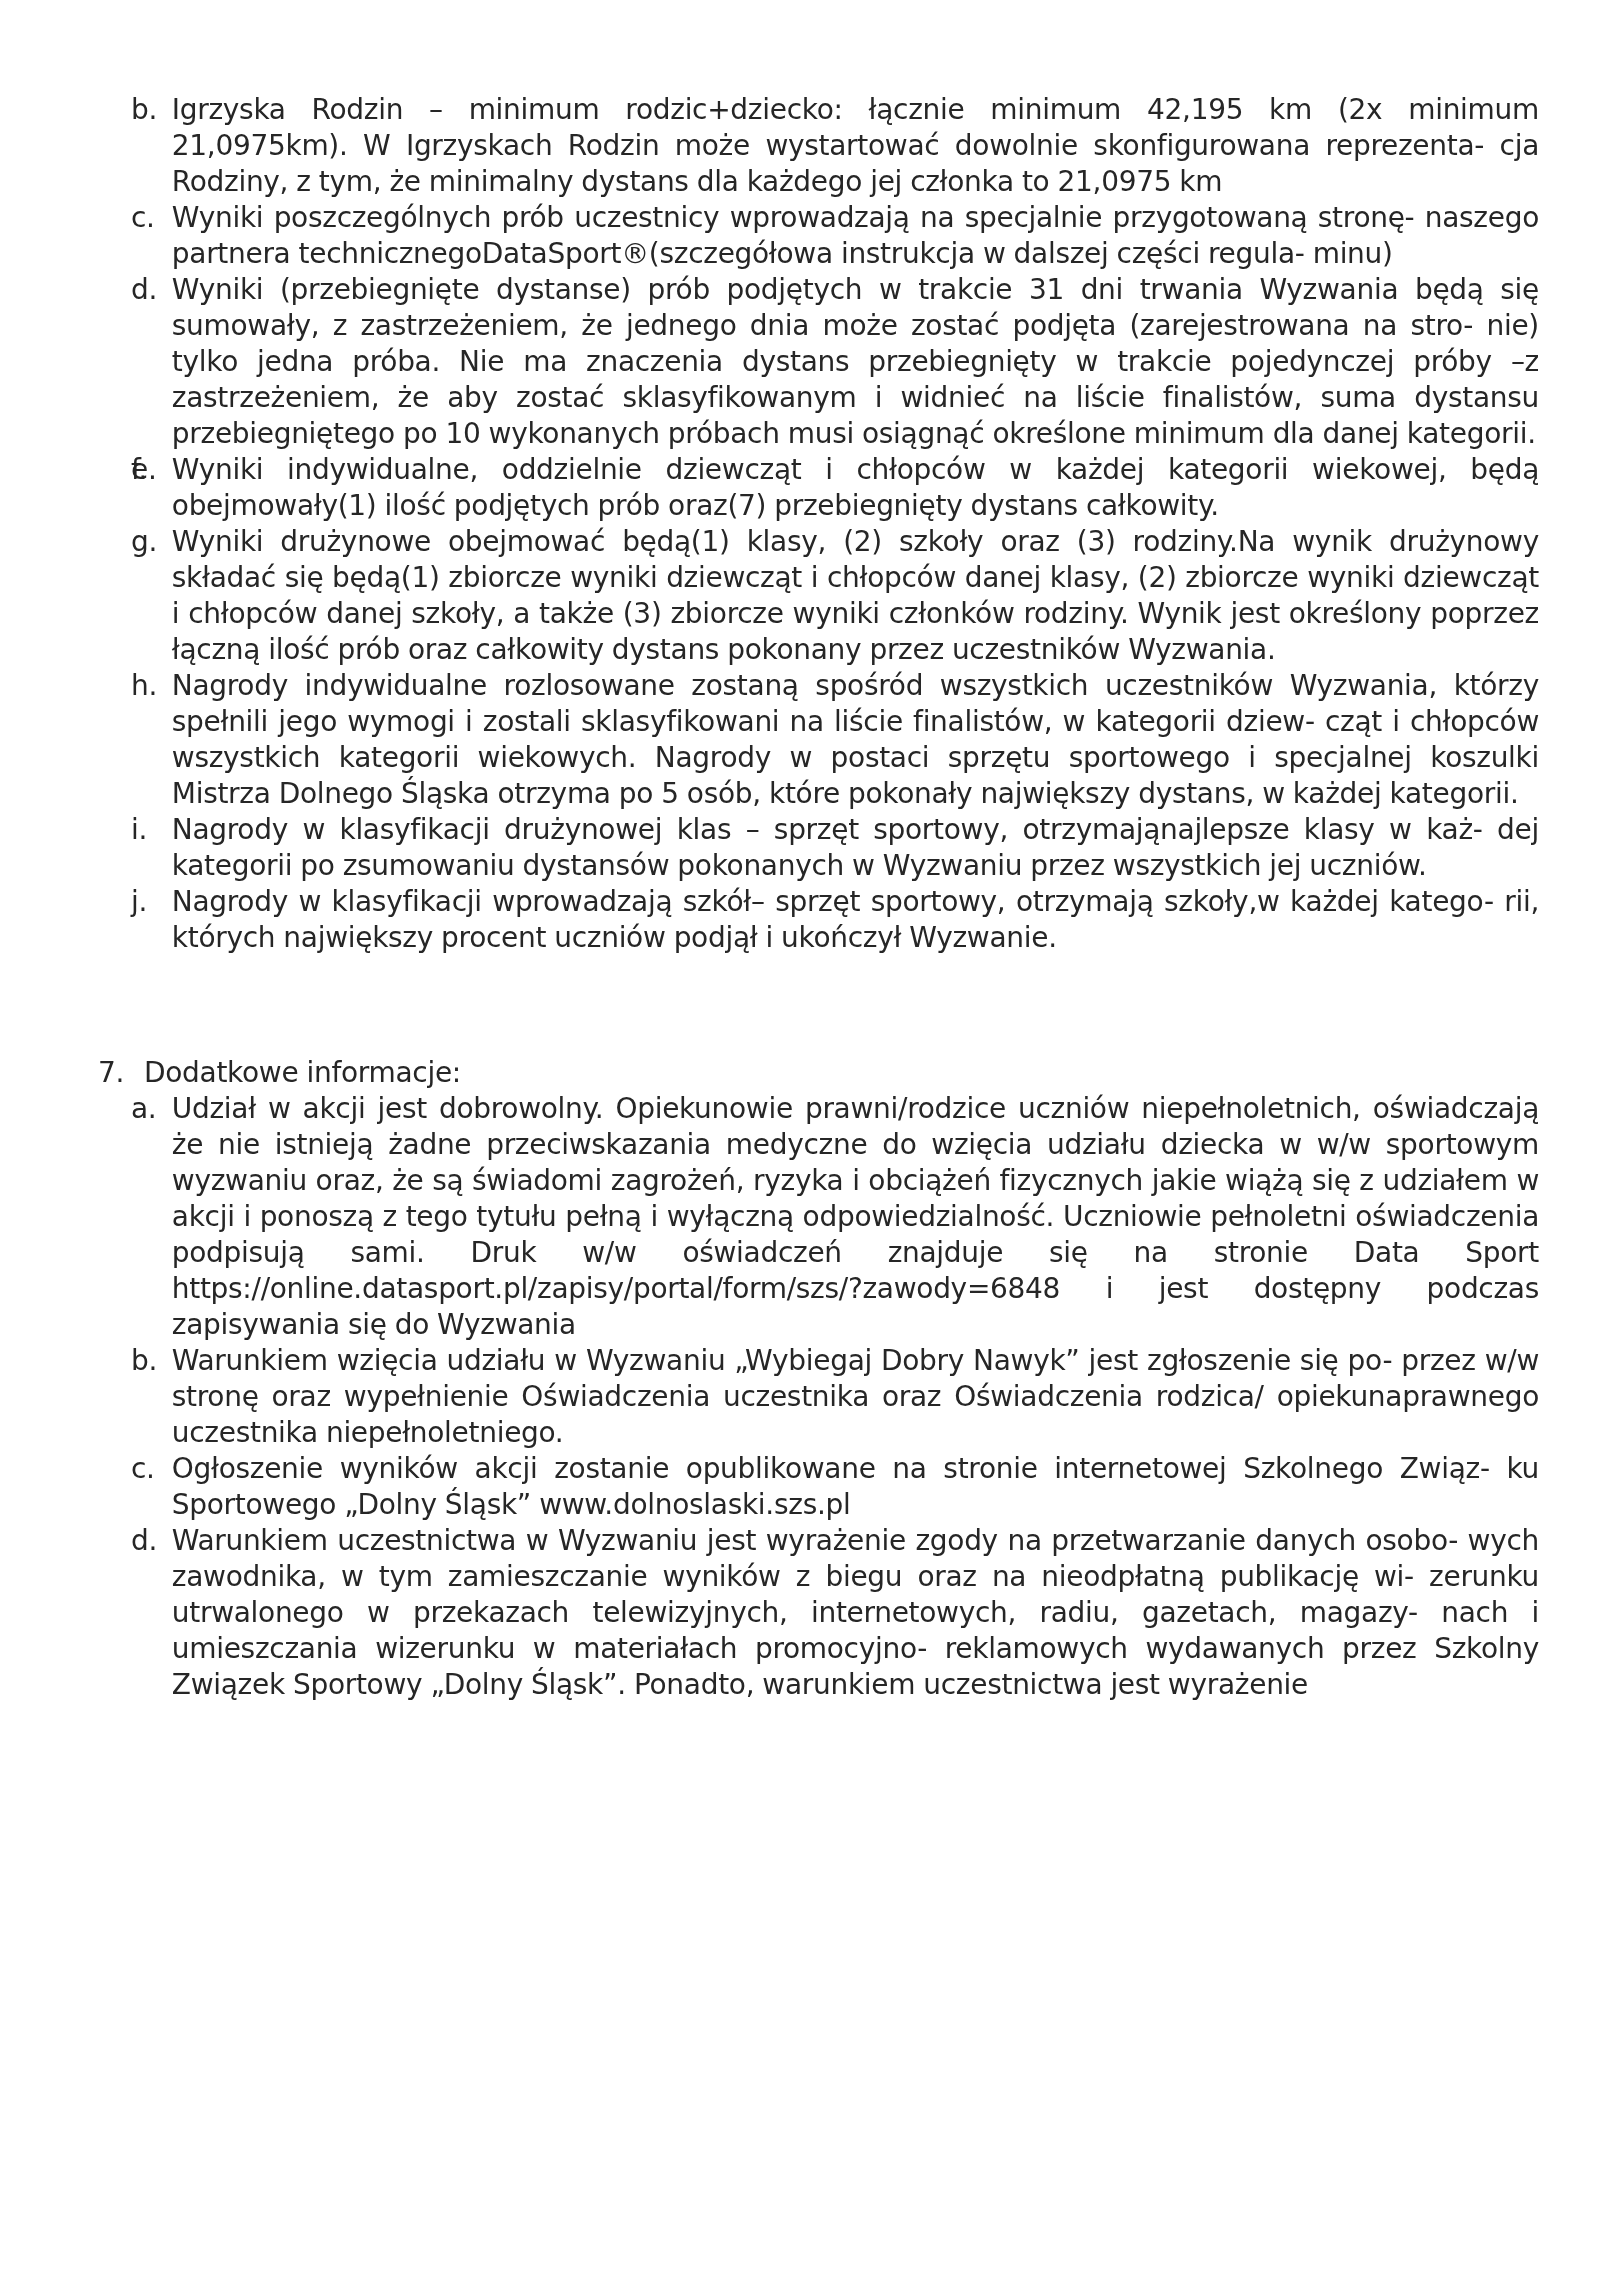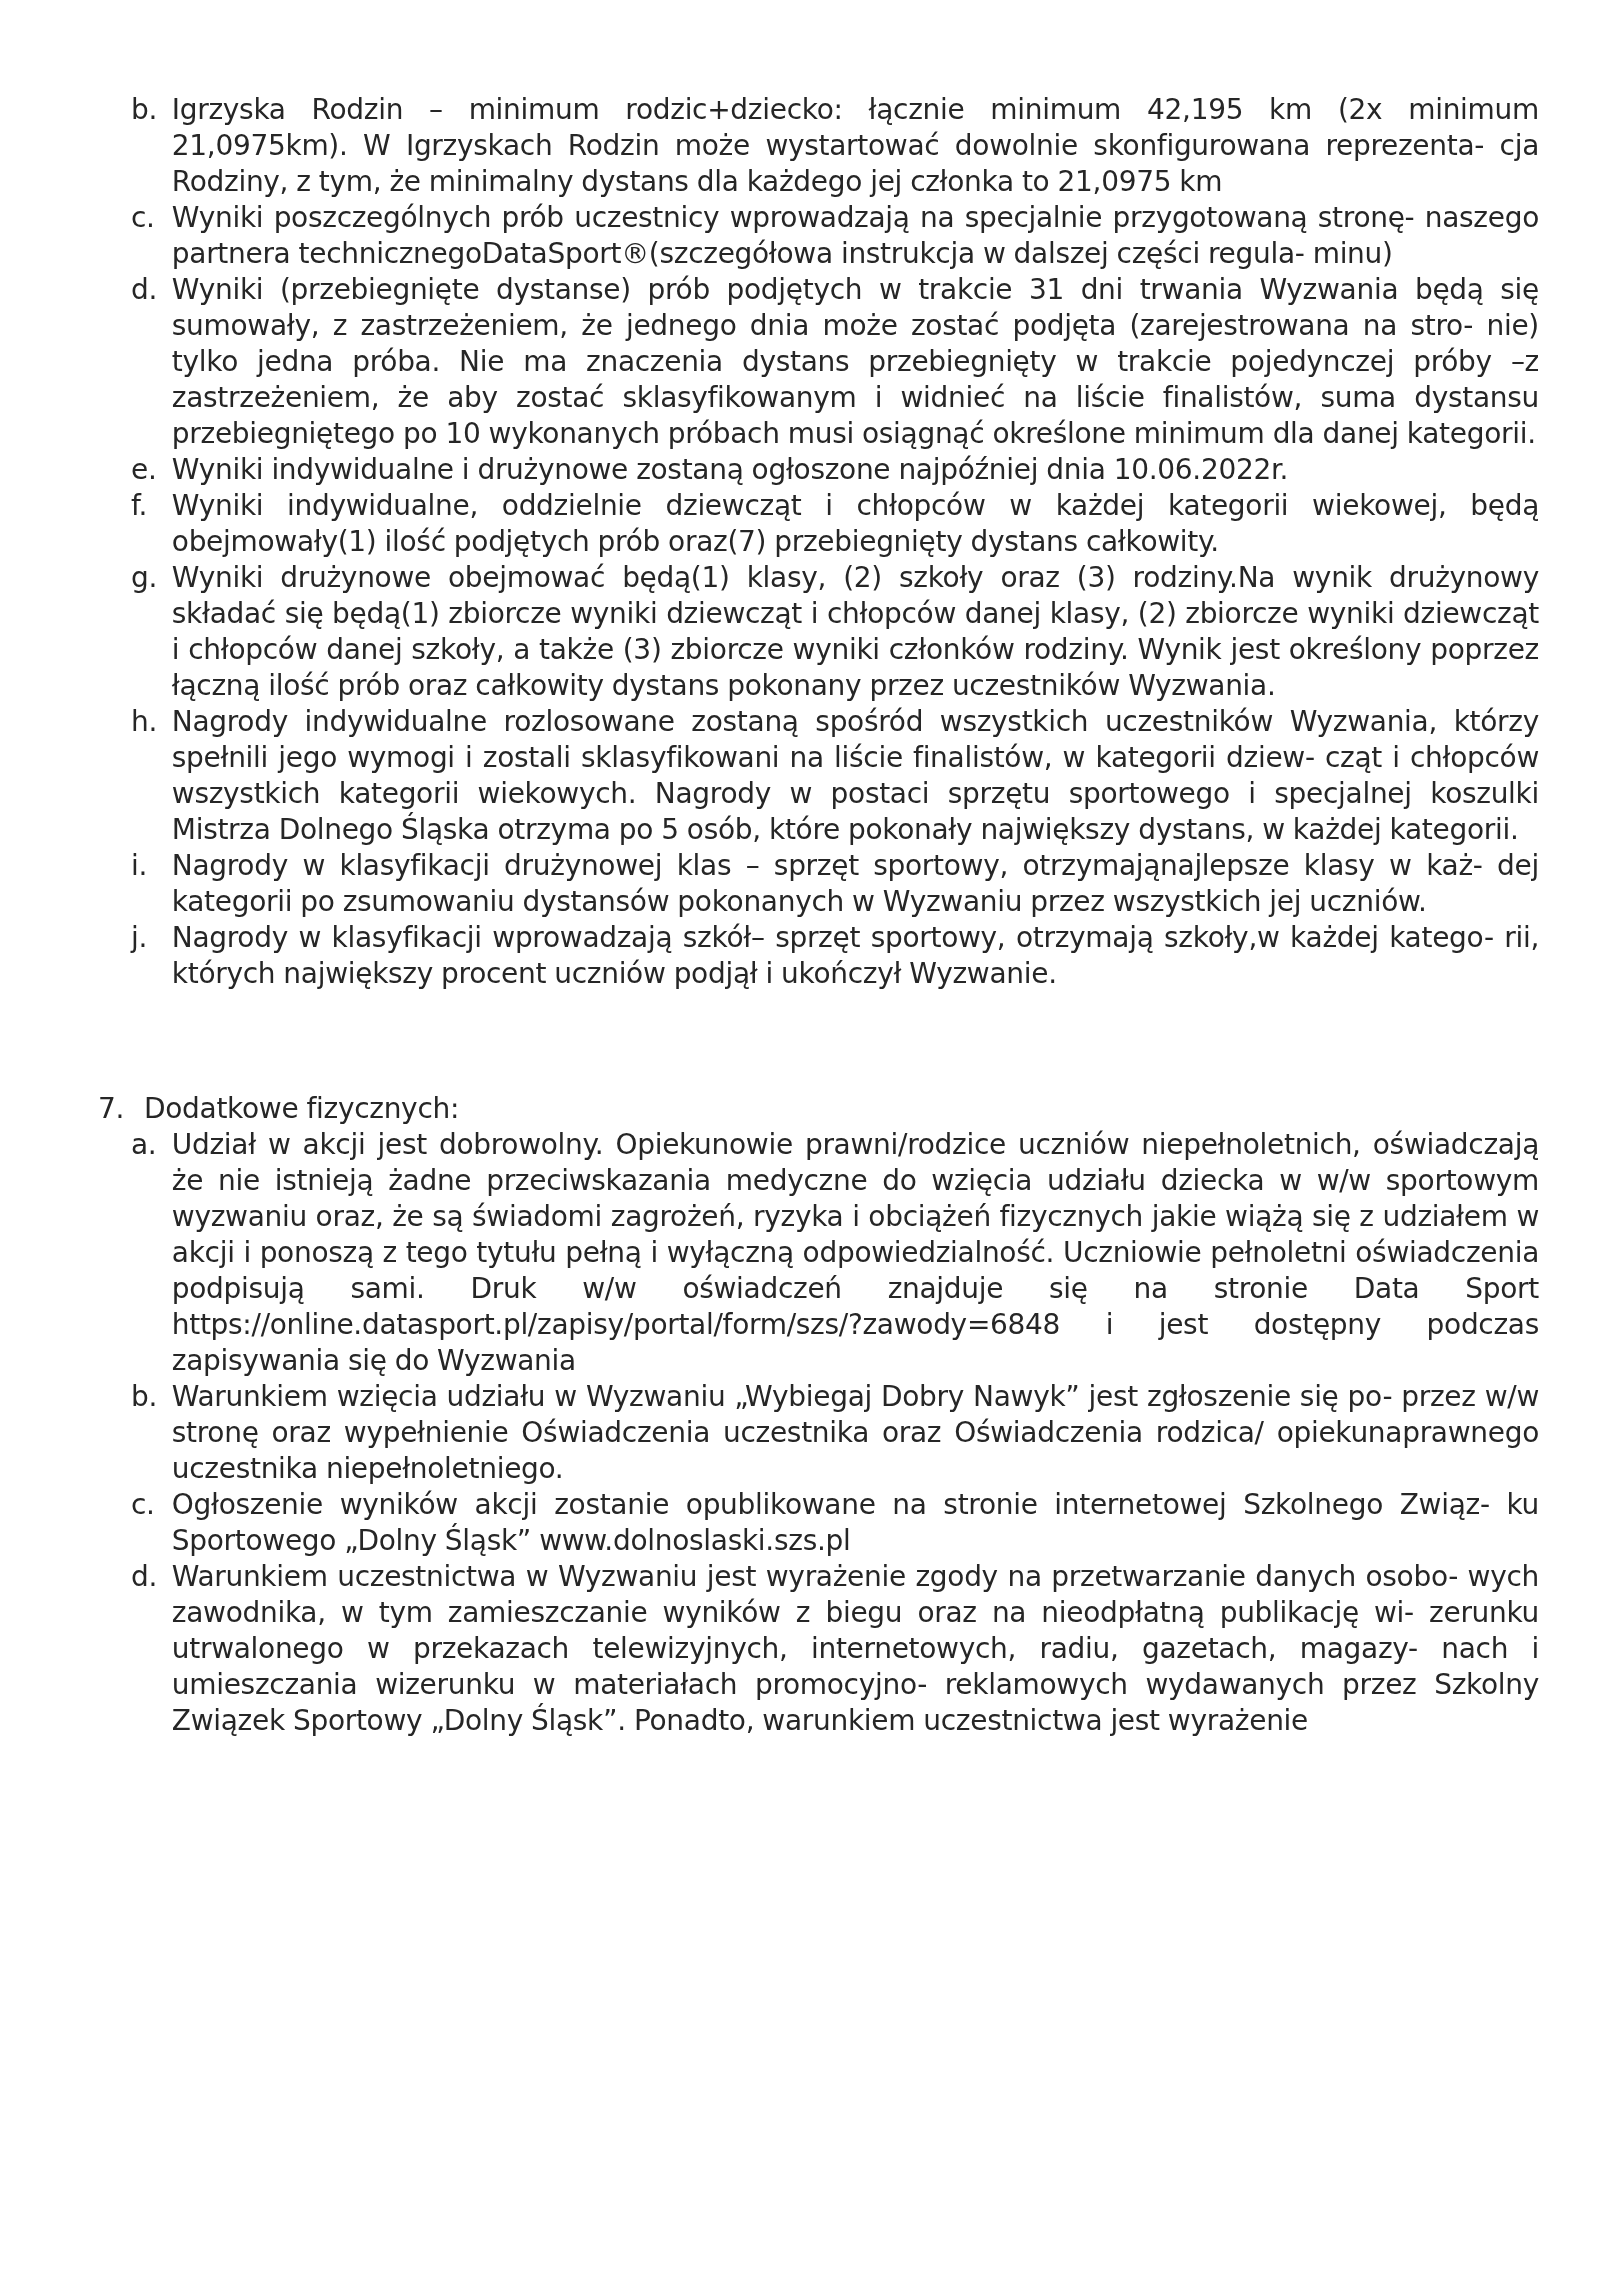--- a/index.html
+++ b/index.html
@@ -68,21 +68,20 @@
     <li class="item">
       <span class="marker">c.</span>
       <span>Wyniki poszczególnych prób uczestnicy wprowadzają na specjalnie przygotowaną stronę- naszego partnera technicznegoDataSport®(szczegółowa instrukcja w dalszej części regula- minu)</span>
     </li>
     <li class="item">
       <span class="marker">d.</span>
       <span>Wyniki (przebiegnięte dystanse) prób podjętych w trakcie 31 dni trwania Wyzwania będą się sumowały, z zastrzeżeniem, że jednego dnia może zostać podjęta (zarejestrowana na stro- nie) tylko jedna próba. Nie ma znaczenia dystans przebiegnięty w trakcie pojedynczej próby –z zastrzeżeniem, że aby zostać sklasyfikowanym i widnieć na liście finalistów, suma dystansu przebiegniętego po 10 wykonanych próbach musi osiągnąć określone minimum dla danej kategorii.</span>
     </li>
     <li class="item">
       <span class="marker">e.</span>
-      <span>Wyniki indywidualne i drużynowe zostaną ogłoszone najpóźniej dnia 10.06.2022r.</span>
     </li>
     <li class="item">
       <span class="marker">f.</span>
       <span>Wyniki indywidualne, oddzielnie dziewcząt i chłopców w każdej kategorii wiekowej, będą obejmowały(1) ilość podjętych prób oraz(7) przebiegnięty dystans całkowity.</span>
     </li>
     <li class="item">
       <span class="marker">g.</span>
       <span>Wyniki drużynowe obejmować będą(1) klasy, (2) szkoły oraz (3) rodziny.Na wynik drużynowy składać się będą(1) zbiorcze wyniki dziewcząt i chłopców danej klasy, (2) zbiorcze wyniki dziewcząt i chłopców danej szkoły, a także (3) zbiorcze wyniki członków rodziny. Wynik jest określony poprzez łączną ilość prób oraz całkowity dystans pokonany przez uczestników Wyzwania.</span>
     </li>
     <li class="item">
@@ -99,21 +98,21 @@
     </li>
   </ol>
 
   <div class="gap-1"></div>
 
 
   <div class="gap-2"></div>
 
   <p class="section-head">
     <span class="num">7.</span>
-    <span>Dodatkowe fizycznych:</span>
+    <span>Dodatkowe informacje:</span>
   </p>
 
   <ol class="list sub-list">
     <li class="item">
       <span class="marker">a.</span>
       <span>Udział w akcji jest dobrowolny. Opiekunowie prawni/rodzice uczniów niepełnoletnich, oświadczają że nie istnieją żadne przeciwskazania medyczne do wzięcia udziału dziecka w w/w sportowym wyzwaniu oraz, że są świadomi zagrożeń, ryzyka i obciążeń fizycznych jakie wiążą się z udziałem w akcji i ponoszą z tego tytułu pełną i wyłączną odpowiedzialność. Uczniowie pełnoletni oświadczenia podpisują sami. Druk w/w oświadczeń znajduje się na stronie Data Sport https://online.datasport.pl/zapisy/portal/form/szs/?zawody=6848 i jest dostępny podczas zapisywania się do Wyzwania</span>
     </li>
     <li class="item">
       <span class="marker">b.</span>
       <span>Warunkiem wzięcia udziału w Wyzwaniu „Wybiegaj Dobry Nawyk”  jest zgłoszenie się po- przez w/w stronę oraz wypełnienie Oświadczenia uczestnika oraz Oświadczenia rodzica/ opiekunaprawnego uczestnika niepełnoletniego.</span>

